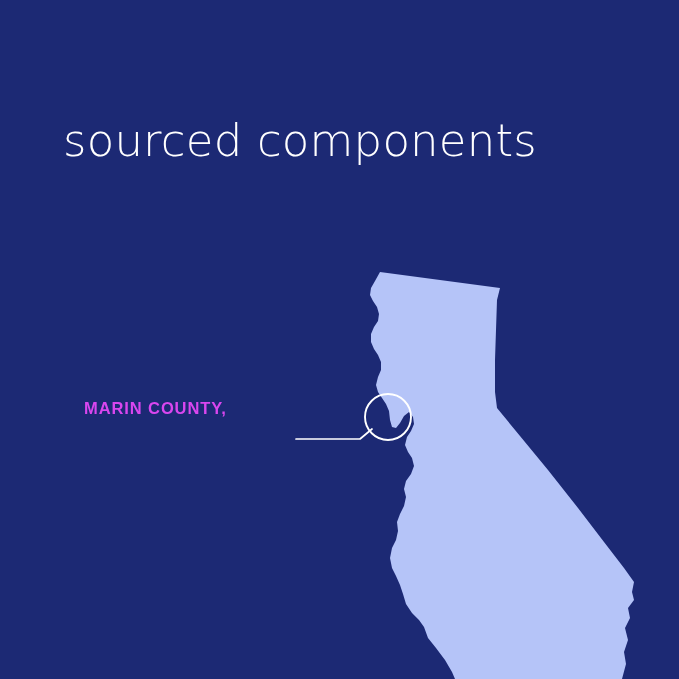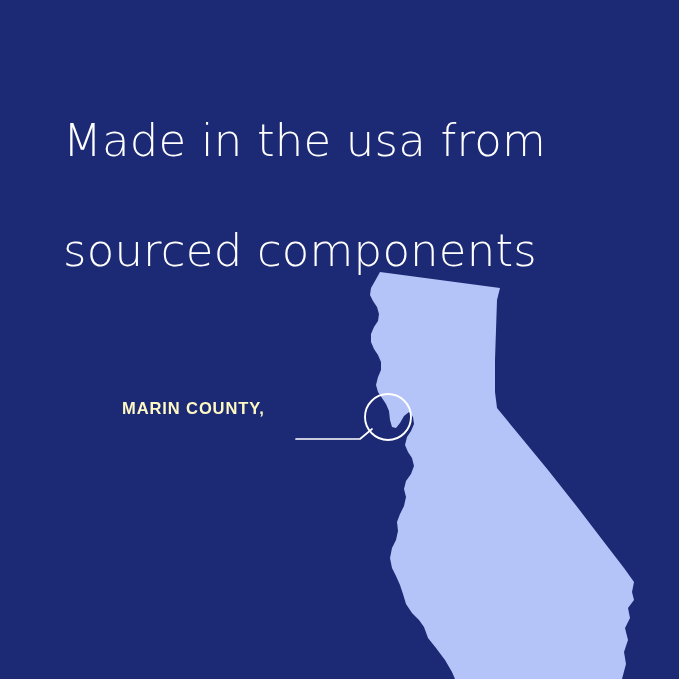--- a/index.html
+++ b/index.html
@@ -54,40 +54,38 @@
     display: block;
     width: 679px;
     height: 679px;
   }
 
   
   .callout-label {
     position: absolute;
     left: 84px;
     top: 397px;
-    color: #fef9c3;
+    color: #d946ef;
     font-family: "Liberation Sans", sans-serif;
     font-size: 16.5px;
     font-weight: bold;
     line-height: 22px;
     letter-spacing: 0.9px;
-    margin-left: 38px;
   }
   .callout-label span {
     display: block;
     white-space: nowrap;
   }
 </style>
 </head>
 <body>
 
 <div class="canvas">
 
   <div class="headline">
-    <span class="headline-line">Made in the usa from</span>
     <span class="headline-line">sourced components</span>
   </div>
 
   <div class="map-layer">
     <svg class="map-svg" viewBox="0 0 679 679" xmlns="http://www.w3.org/2000/svg">
 
       <path fill="#B5C4F8" d="M 380 272
                L 500 288
                L 497 300
                L 496 330

